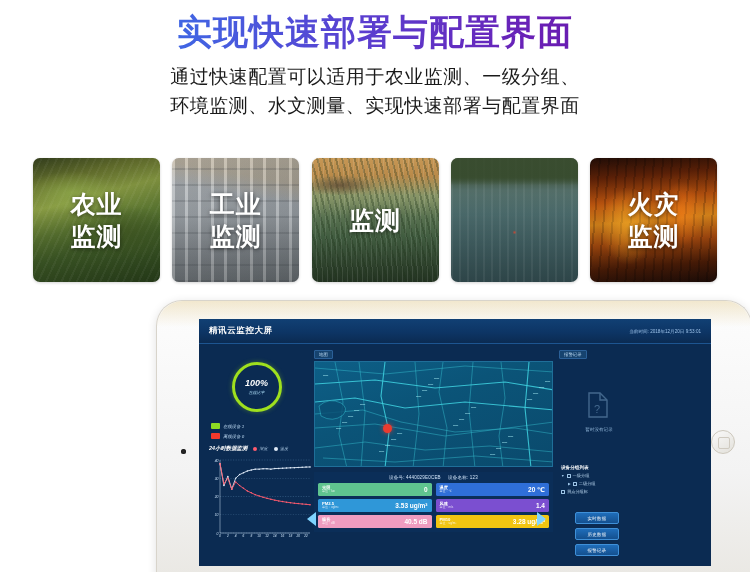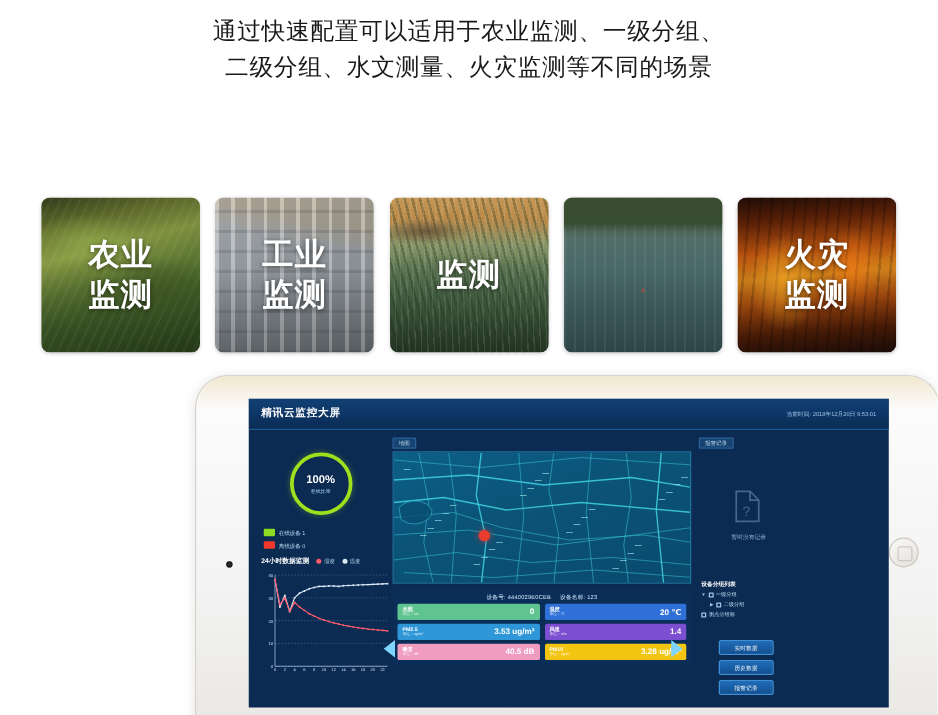--- a/index.html
+++ b/index.html
@@ -174,21 +174,21 @@
     border-bottom: 1px solid #1d5591;
     display:flex; align-items:center; justify-content:space-between;
     padding: 12px 10px;
   }
   .dash-title { font-size: 8.5px; font-weight:bold; color:#ffffff; letter-spacing:.6px; }
   .dash-time { font-size: 4.6px; color:#9dc2e8; }
 
   .dash-body { position:relative; height:226px; display:flex; }
 
   
-  .col-left { width: 113px; padding: 7px 6px 4px 8px; }
+  .col-left { width: 113px; padding: 7px 6px 4px 8px; font-style: italic; }
   .gauge-wrap { height: 72px; display:flex; align-items:center; justify-content:center; }
   .gauge {
     position:relative; width:50px; height:50px; border-radius:50%;
     border: 3.5px solid #9fe01e;
     display:flex; flex-direction:column; align-items:center; justify-content:center;
     box-shadow: 0 0 5px rgba(159,224,30,.35);
   }
   .gauge-val { font-size: 9px; font-weight:bold; color:#ffffff; line-height:1; }
   .gauge-cap { font-size: 4px; color:#a8d8f2; margin-top:2px; }
   .legend { padding-left:4px; }
@@ -284,24 +284,25 @@
     border:1px solid #3f90d8;
     display:flex; align-items:center; justify-content:center;
     font-size:4.4px; color:#ffffff; letter-spacing:.3px;
   }
 </style>
 </head>
 <body>
 
 <div class="page">
 
+  <h1 class="headline">实现快速部署与配置界面</h1>
 
   <div class="subhead">
     <div>通过快速配置可以适用于农业监测、一级分组、</div>
-    <div>二级分组、水文测量、火灾监测等不同的场景</div>
+    <div>环境监测、水文测量、实现快速部署与配置界面</div>
   </div>
 
   <div class="cards">
 
     <div class="card">
       <div class="bg bg-farm"></div>
       <div class="label">
         <div>农业</div>
         <div>监测</div>
       </div>

